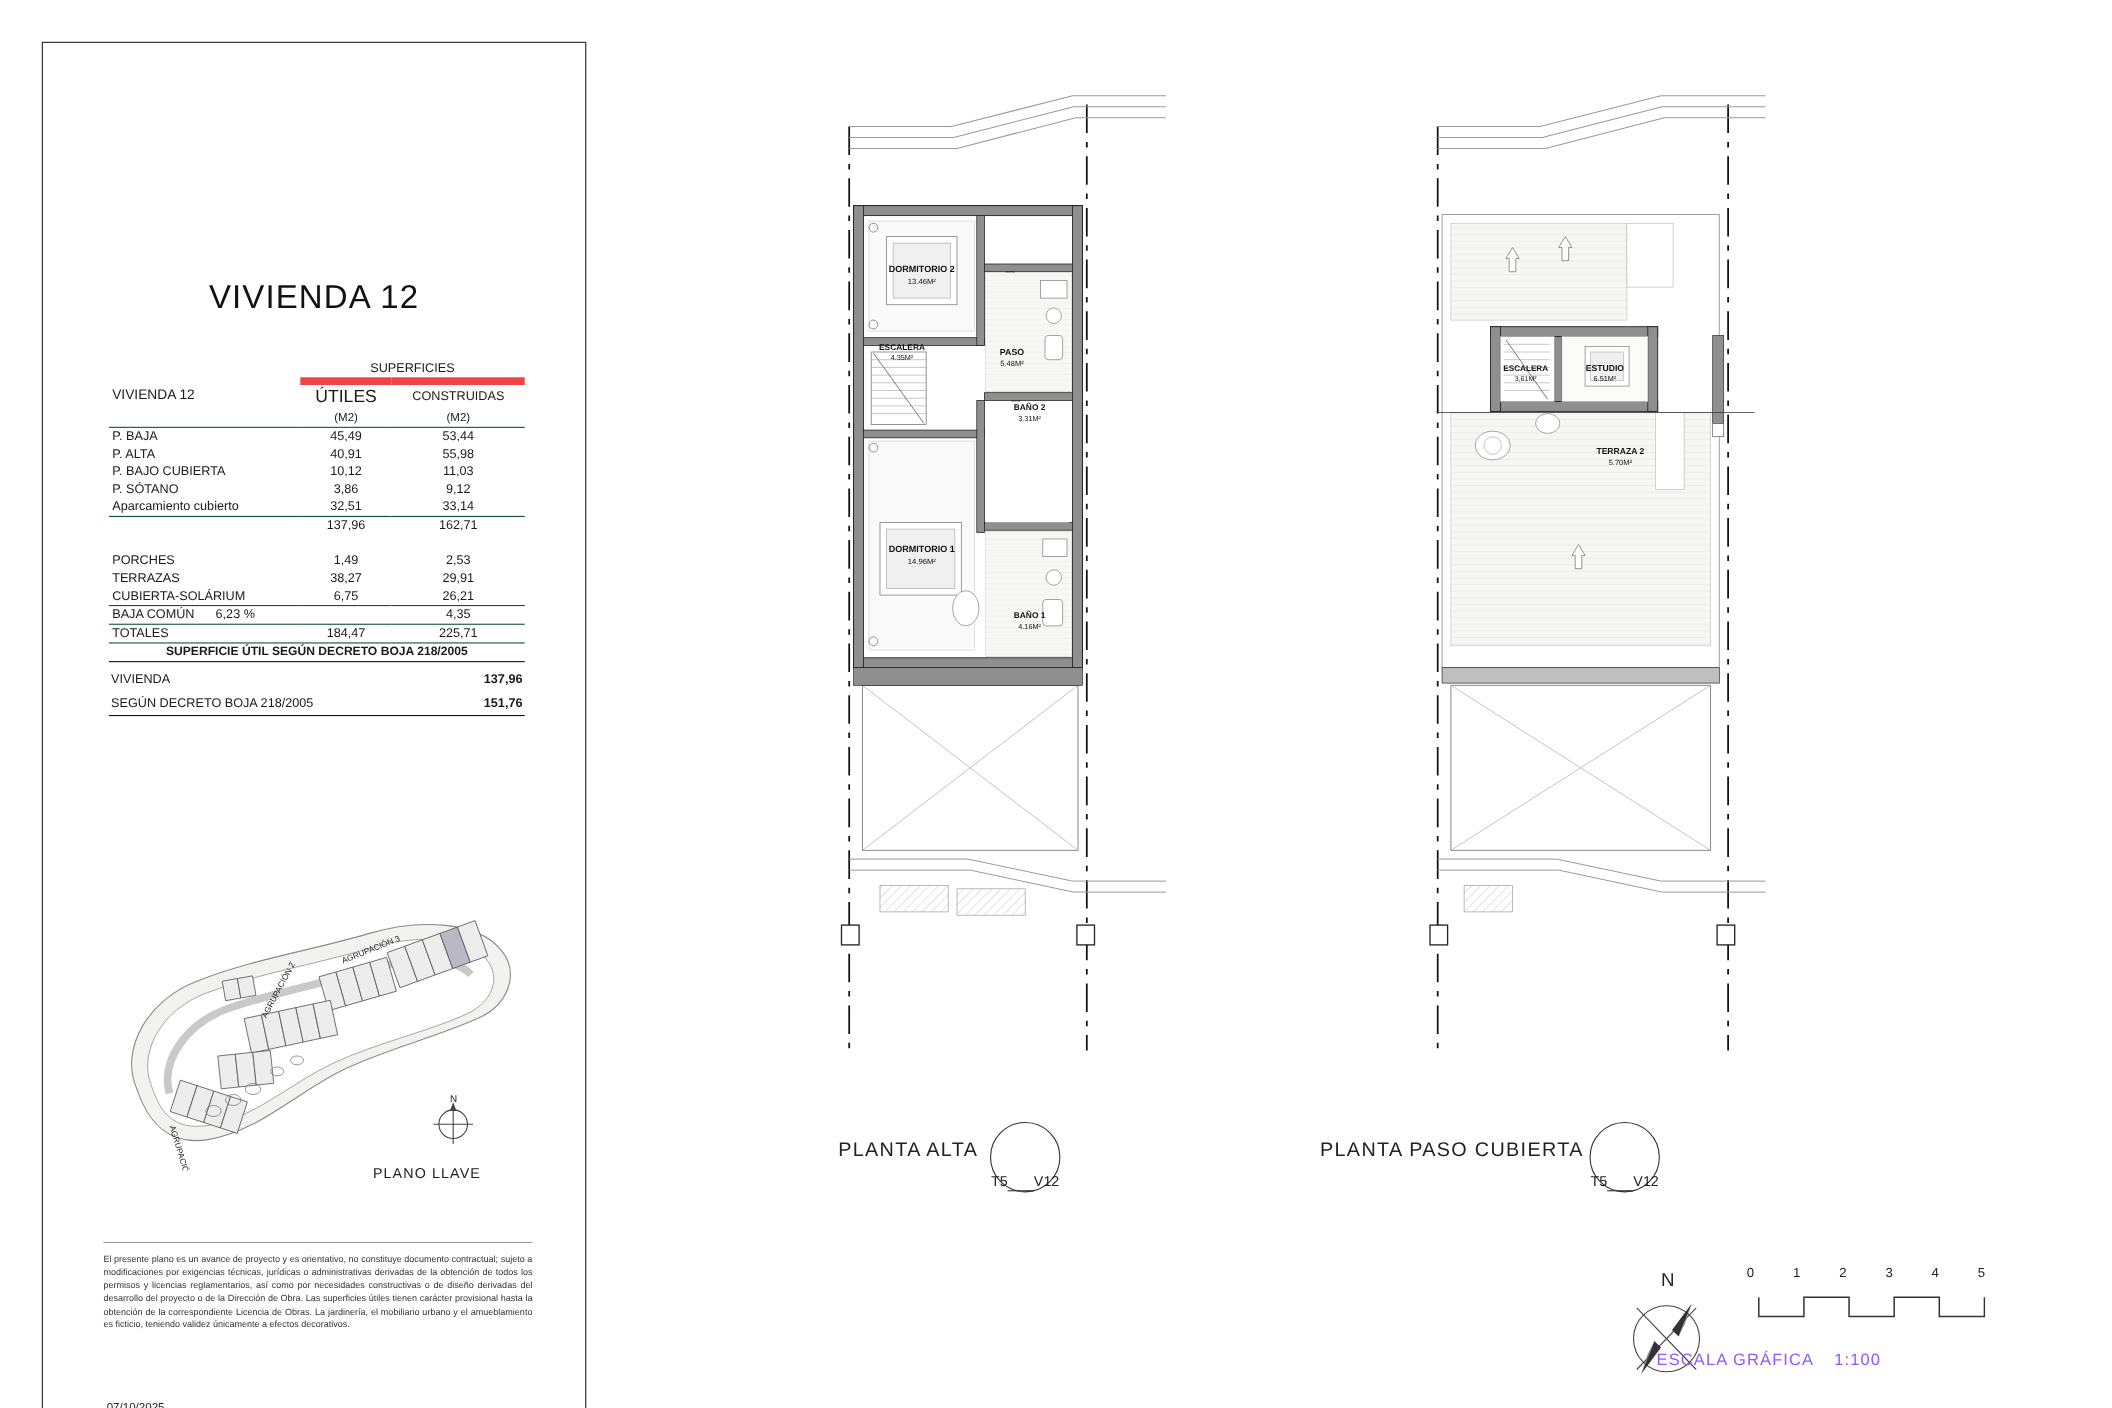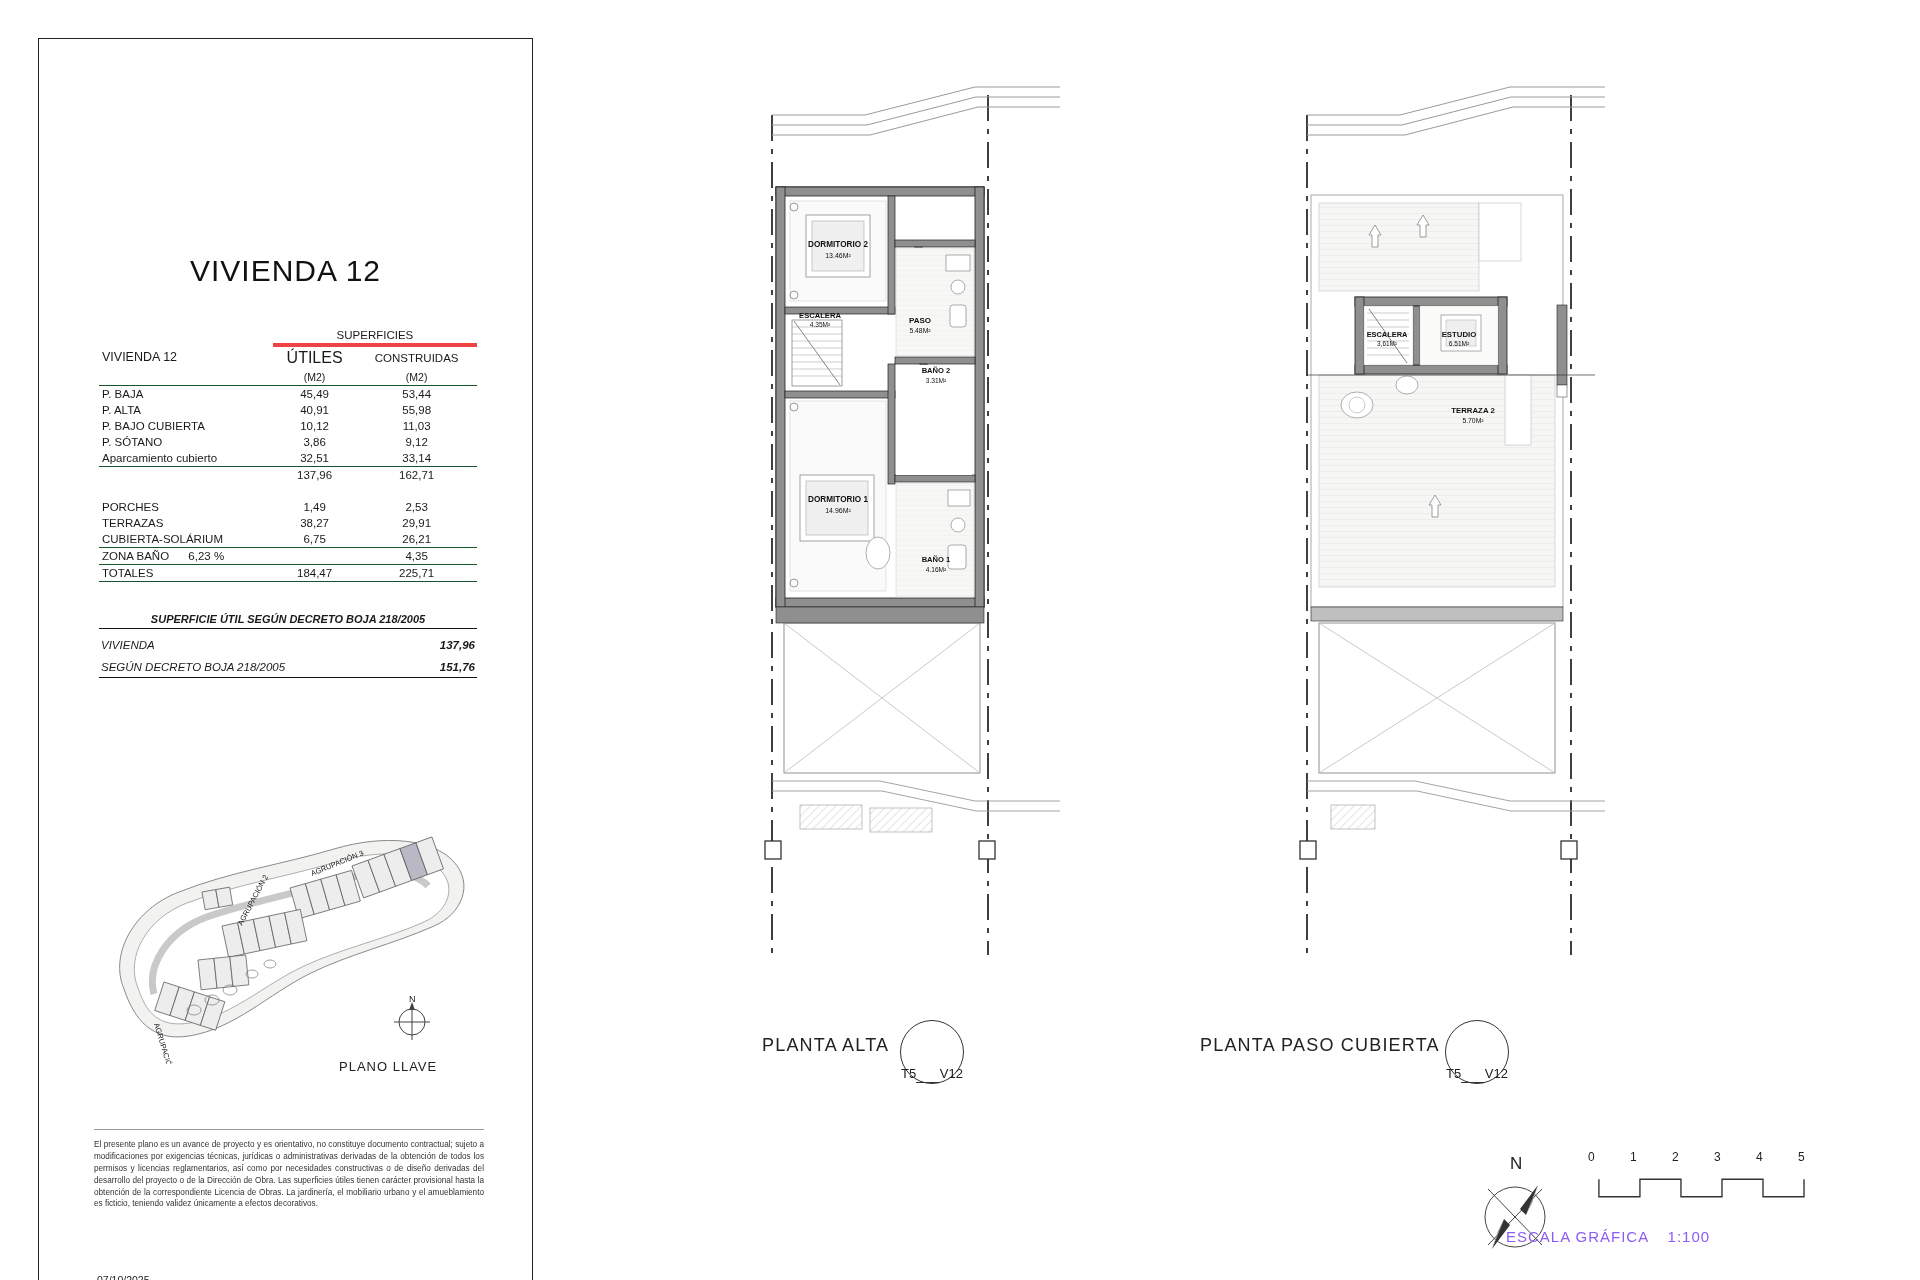--- a/index.html
+++ b/index.html
@@ -17,31 +17,31 @@
   }
   .panel-title{
     position:absolute;left:0;right:0;top:215px;text-align:center;
     font-size:30px;letter-spacing:1px;font-weight:400;color:#111;
   }
 
   
   .tbl{position:absolute;left:60px;top:288px;width:378px;font-size:11.5px;}
   .tbl table{border-collapse:collapse;width:100%;}
   .tbl td,.tbl th{padding:2px 3px;font-weight:400;}
-  .hdr-sup{text-align:center;font-weight:700;font-size:11.5px;border-bottom:4px solid #ef4444;}
+  .hdr-sup{text-align:center;font-weight:700;font-size:11.5px;border-bottom:7px solid #ef4444;}
   .hdr-name{font-weight:700;font-size:12.5px;}
   .col-u{text-align:center;font-weight:700;font-size:16px;}
   .col-c{text-align:center;font-weight:700;font-size:11.5px;}
   .sub{text-align:center;font-size:10.5px;}
   .num{text-align:center;font-size:11.5px;}
   .rowline td{border-bottom:1px solid #14532d;}
   .bold{font-weight:700;}
   .spacer td{height:12px;border:none;}
 
-  .decree-box{position:absolute;left:60px;top:574px;width:378px;font-size:11.5px;font-style:italic;}
+  .decree-box{position:absolute;left:60px;top:547px;width:378px;font-size:11.5px;}
   .decree-title{font-weight:700;text-align:center;font-size:11px;border-bottom:1px solid #111;padding-bottom:3px;margin-bottom:4px;}
   .decree-row{display:flex;justify-content:space-between;padding:6px 2px 4px 2px;}
   .decree-row .v{font-weight:700;}
   .decree-sep{border-bottom:1px solid #111;}
 
   
   .keyplan{position:absolute;left:55px;top:775px;width:390px;height:250px;}
   .keyplan-label{
     position:absolute;left:300px;top:1020px;font-size:13px;letter-spacing:1px;color:#222;
   }
@@ -149,21 +149,21 @@
           <td class="num">29,91</td>
         </tr>
         <tr class="rowline">
           <td>CUBIERTA-SOLÁRIUM</td>
           <td class="num">6,75</td>
           <td class="num">26,21</td>
         </tr>
 
         <tr class="rowline">
           <td>
-            <span>ZONA BAÑO</span>
+            <span>BAJA COMÚN</span>
             <span style="margin-left:16px;">6,23 %</span>
           </td>
           <td class="num"></td>
           <td class="num">4,35</td>
         </tr>
         <tr class="rowline">
           <td>TOTALES</td>
           <td class="num bold">184,47</td>
           <td class="num bold">225,71</td>
         </tr>

